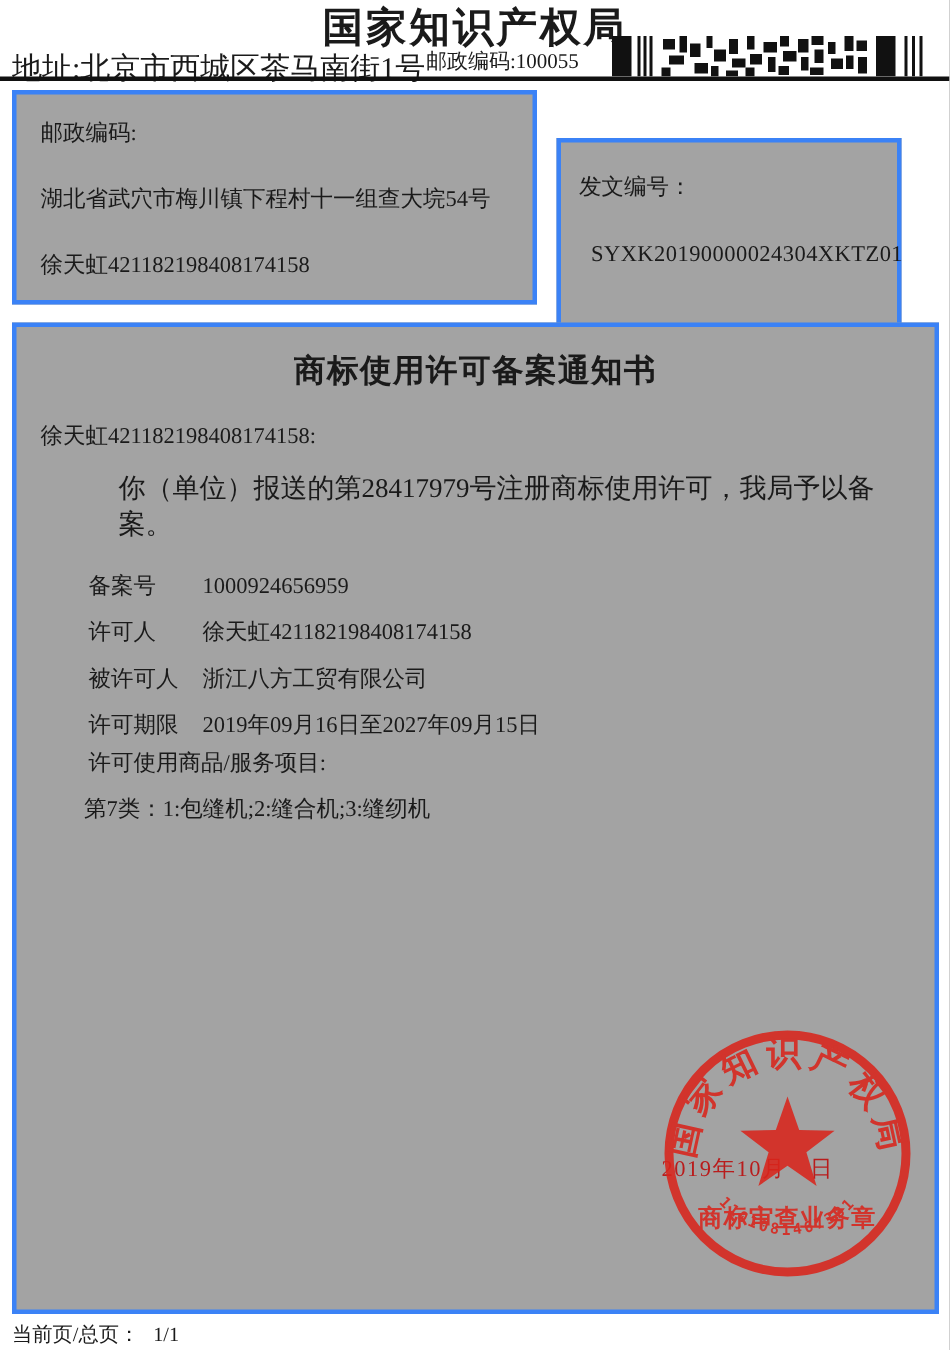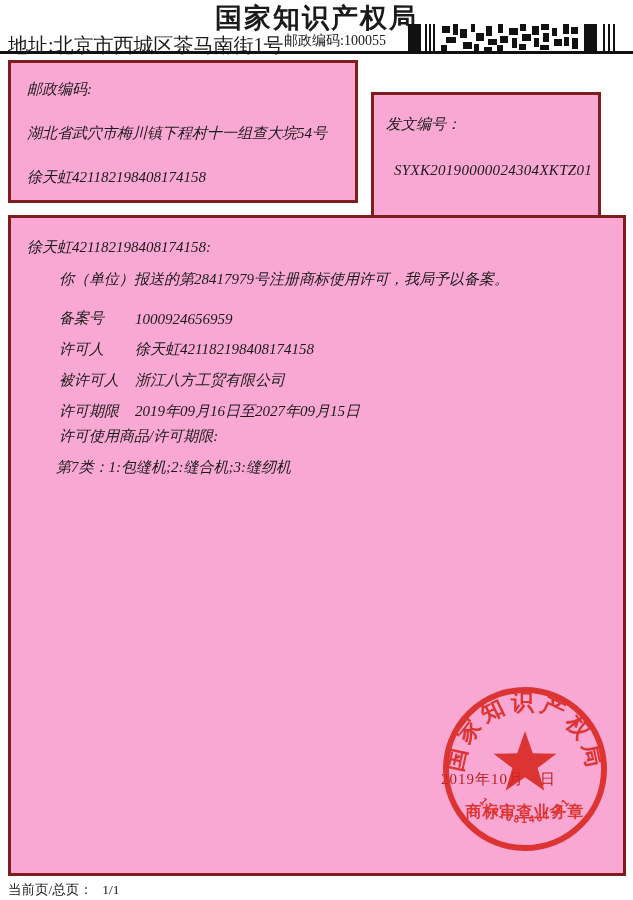--- a/index.html
+++ b/index.html
@@ -18,38 +18,38 @@
     position:absolute;top:0;left:0;width:100%;
     text-align:center;font-size:27px;font-weight:bold;
     letter-spacing:2px;margin:0;
   }
   .hdr-address{position:absolute;top:32px;left:8px;font-size:20px;}
   .hdr-postcode{position:absolute;top:32px;left:284px;font-size:14px;}
   .barcode{position:absolute;top:24px;left:408px;width:220px;height:27px;}
   .hdr-rule{position:absolute;top:51px;left:0;width:633px;height:3px;background:#111;}
 
   
-  .box{position:absolute;border:3px solid #7f1d1d;background:#f9a8d4;box-sizing:border-box;font-style:italic;}
+  .box{position:absolute;border:3px solid #3b82f6;background:#a3a3a3;box-sizing:border-box;}
   .recipient-box{left:8px;top:60px;width:350px;height:143px;padding:10px 16px;}
   .recipient-box .line{font-size:15px;line-height:20px;}
   .recipient-box .l1{margin-top:6px;}
   .recipient-box .l2{margin-top:24px;}
   .recipient-box .l3{margin-top:24px;}
   .docnum-box{left:371px;top:60px;width:230px;height:143px;padding:14px 12px;margin-top:32px;}
   .docnum-box .label{font-size:15px;margin-top:6px;}
   .docnum-box .value{font-size:15px;margin-top:28px;margin-left:8px;letter-spacing:.3px;}
 
   
   .main-box{left:8px;top:215px;width:618px;height:661px;padding:0 8px;}
   .notice-title{
     text-align:center;font-size:21px;font-weight:600;
     margin:15px 0 0 0;letter-spacing:1px;
   }
   .salutation{margin:20px 0 0 8px;font-size:15px;}
-  .notice-body{margin:13px 0 0 40px;font-size:15px;}
+  .notice-body{margin:13px 0 0 60px;font-size:18px;}
   .fields{margin:8px 0 0 40px;}
   .field-row{display:flex;height:31px;align-items:flex-end;font-size:15px;}
   .field-row .flabel{width:76px;flex:0 0 auto;}
   .field-row .fvalue{flex:1;}
   .goods-label{margin:0 0 0 40px;height:31px;display:flex;align-items:center;font-size:15px;}
   .goods-line{margin:0 0 0 37px;height:31px;display:flex;align-items:center;font-size:15px;}
 
   
   .seal-date{
     position:absolute;left:441px;top:770px;z-index:1;
@@ -120,20 +120,21 @@
     <div class="line l2">湖北省武穴市梅川镇下程村十一组查大垸54号</div>
     <div class="line l3">徐天虹421182198408174158</div>
   </div>
 
   <div class="box docnum-box">
     <div class="label">发文编号：</div>
     <div class="value">SYXK20190000024304XKTZ01</div>
   </div>
 
   <div class="box main-box">
+    <div class="notice-title">商标使用许可备案通知书</div>
     <div class="salutation">徐天虹421182198408174158:</div>
     <div class="notice-body">你（单位）报送的第28417979号注册商标使用许可，我局予以备案。</div>
 
     <div class="fields">
       <div class="field-row">
         <span class="flabel">备案号</span>
         <span class="fvalue">1000924656959</span>
       </div>
       <div class="field-row">
         <span class="flabel">许可人</span>
@@ -141,21 +142,21 @@
       </div>
       <div class="field-row">
         <span class="flabel">被许可人</span>
         <span class="fvalue">浙江八方工贸有限公司</span>
       </div>
       <div class="field-row">
         <span class="flabel">许可期限</span>
         <span class="fvalue">2019年09月16日至2027年09月15日</span>
       </div>
     </div>
-    <div class="goods-label">许可使用商品/许可期限:</div>
+    <div class="goods-label">许可使用商品/服务项目:</div>
     <div class="goods-line">第7类：1:包缝机;2:缝合机;3:缝纫机</div>
   </div>
 
   <div class="seal-date">2019年10月　日</div>
 
   <svg class="seal" viewBox="0 0 170 170" xmlns="http://www.w3.org/2000/svg">
     <defs>
       <path id="sealArcTop" d="M 23,88 A 62,62 0 0 1 147,88"></path>
       <path id="sealArcBottom" d="M 26,90 A 60,60 0 0 0 144,90"></path>
     </defs>

